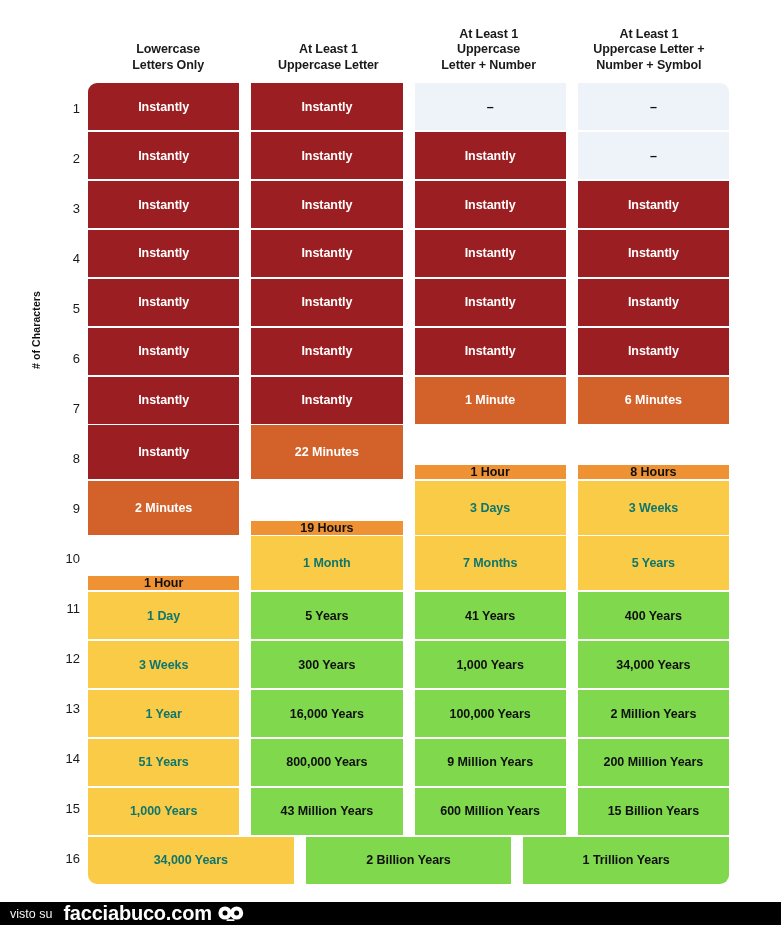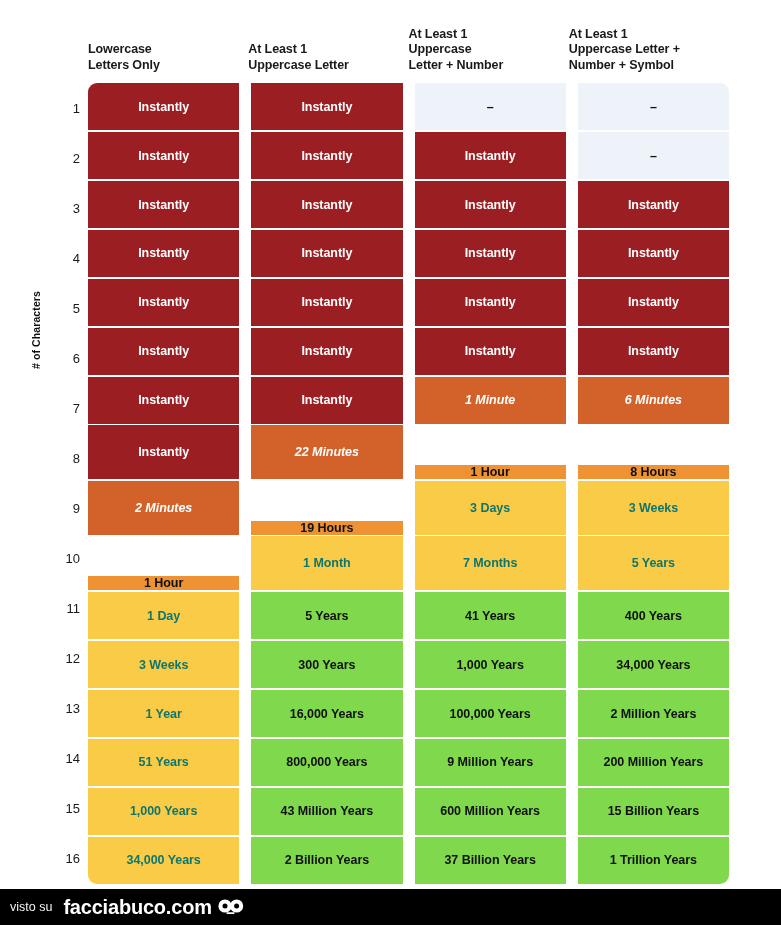--- a/index.html
+++ b/index.html
@@ -25,21 +25,21 @@
     left: 88px;
     top: 0px;
     width: 641px;
     height: 83px;
     display: flex;
   }
   .col-header {
     flex: 1 1 0;
     display: flex;
     flex-direction: column;
-    align-items: flex-start;
+    align-items: center;
     justify-content: flex-end;
     padding-bottom: 10px;
     text-align: center;
     color: #1a1a1a;
     font-size: 12.5px;
     font-weight: 600;
     line-height: 15.5px;
     letter-spacing: -0.1px;
   }
   .col-header .hline { display: block; white-space: nowrap; }
@@ -109,33 +109,33 @@
     align-items: center;
     justify-content: center;
     font-size: 12.5px;
     font-weight: 700;
     letter-spacing: -0.05px;
     white-space: nowrap;
   }
 
   
   .sev-red    { background: #9b1f22; color: #ffffff; }
-  .sev-orange { background: #d2622a; color: #ffffff; font-style: italic; }
+  .sev-orange { background: #d2622a; color: #ffffff; }
   .sev-amber  { background: #ef9233; color: #101010; margin-top: 40px; }
   .sev-yellow { background: #f9cb46; color: #0f766e; }
   .sev-green  { background: #80d94c; color: #101010; }
   .sev-none   { background: #eef3fa; color: #101010; }
 
   
   #footer {
     position: absolute;
     left: 0;
     bottom: 0;
     width: 781px;
-    height: 36px;
+    height: 23px;
     background: #000000;
     display: flex;
     align-items: center;
     padding-left: 10px;
   }
   #footer-prefix {
     color: #f2f2f2;
     font-size: 12.5px;
     font-weight: 400;
     margin-right: 11px;
@@ -286,21 +286,20 @@
       </div>
       <div class="grid-row">
         <div class="cell sev-yellow">1,000 Years</div>
         <div class="cell sev-green">43 Million Years</div>
         <div class="cell sev-green">600 Million Years</div>
         <div class="cell sev-green">15 Billion Years</div>
       </div>
       <div class="grid-row">
         <div class="cell sev-yellow">34,000 Years</div>
         <div class="cell sev-green">2 Billion Years</div>
-        <div class="cell sev-green">37 Billion Years</div>
         <div class="cell sev-green">1 Trillion Years</div>
       </div>
     </div>
 
   <div id="footer">
     <span id="footer-prefix">visto su</span>
     <span id="footer-brand">facciabuco.com</span>
     <span id="footer-logo">
       <svg width="26" height="18" viewBox="0 0 26 18" aria-hidden="true">
         <circle cx="7" cy="8" r="6.6" fill="#ffffff"></circle>

